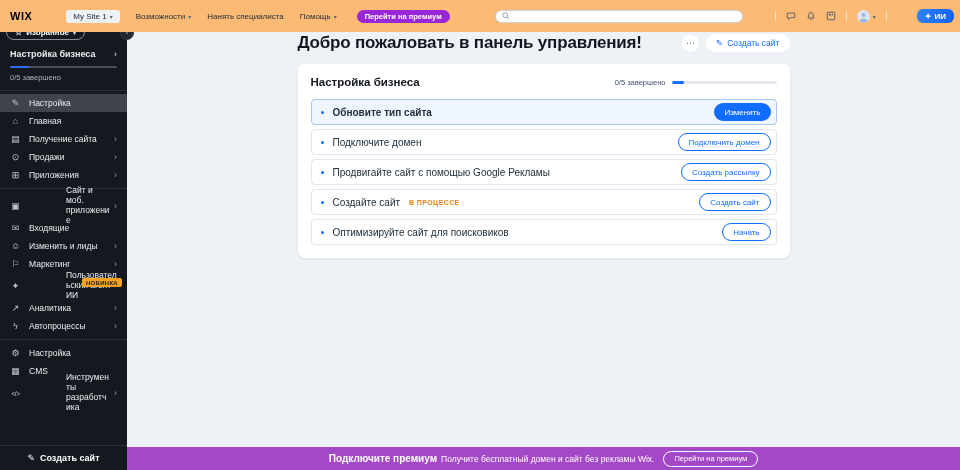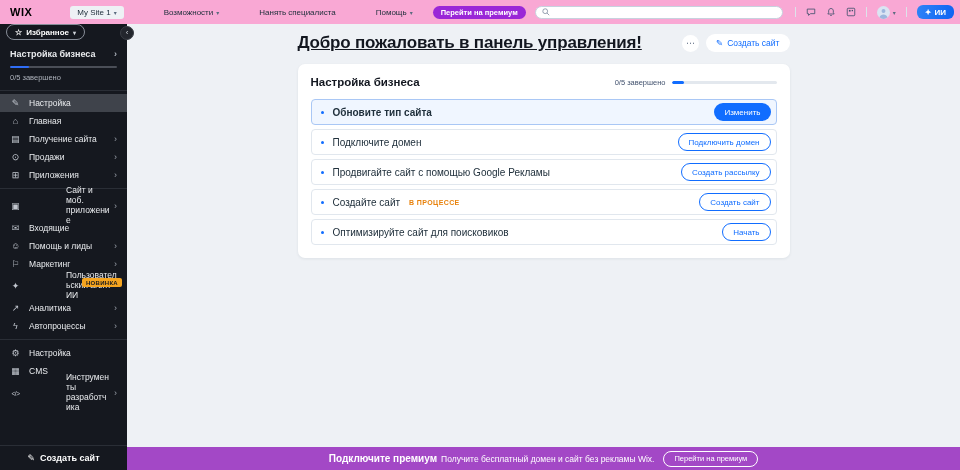--- a/index.html
+++ b/index.html
@@ -5,27 +5,28 @@
   * { box-sizing: border-box; margin: 0; padding: 0; }
   html,body { width: 960px; height: 470px; overflow: hidden; }
   body {
     font-family: "Liberation Sans", sans-serif;
     background: #eef1f5;
     position: relative;
     color: #20303c;
   }
   
   .topbar {
-    position: absolute; top: 0; left: 0; right: 0; height: 24px;
-    background: #f9a8d4; display: flex; align-items: center; z-index: 6;
+    position: absolute; top: 0; left: 0; right: 0; height: 32px;
+    background: #fdba74; display: flex; align-items: center; z-index: 6;
     padding: 0 6px 0 10px;
+    gap: 20px;
   }
   .logo { font-weight: 800; font-size: 11px; letter-spacing: .5px; color: #000; margin-right: 14px; }
   .tmenu { display: flex; align-items: center; gap: 16px; font-size: 8px; color: #20303c; }
-  .tmenu-item { display: flex; align-items: center; gap: 3px; cursor: pointer; white-space: nowrap; margin-left: 24px; }
+  .tmenu-item { display: flex; align-items: center; gap: 3px; cursor: pointer; white-space: nowrap; }
   .site-pill { background: #eef1f5; border-radius: 3px; padding: 2px 7px; }
   .chev-sm { font-size: 6px; color: #5b6b7f; }
   .premium-pill {
     background: #9a27d7; color: #fff; font-size: 7.5px; font-weight: bold;
     border-radius: 8px; padding: 0 8px; height: 13px; display: flex; align-items: center;
     margin-left: 4px; white-space: nowrap; border: none; cursor: pointer;
   }
   .search-box {
     margin-left: auto; width: 248px; height: 13px; border: 1px solid #c7d1de;
     border-radius: 7px; background: #fff; display: flex; align-items: center;
@@ -86,21 +87,21 @@
   .create-site-bottom {
     position: absolute; bottom: 0; left: 0; right: 0; height: 25px;
     border-top: 1px solid #2a2e36; display: flex; align-items: center; justify-content: center;
     gap: 5px; font-size: 9px; font-weight: bold; color: #fff; cursor: pointer; background: #15181f;
   }
   .create-site-bottom .pen { font-size: 9px; font-weight: normal; }
   
   .main { position: absolute; left: 127px; top: 17px; right: 0; bottom: 23px; overflow: hidden; }
   .main-inner { width: 492px; margin: 0 auto; }
   .page-head { display: flex; align-items: center; margin-top: 16px; }
-  .page-title { font-size: 17px; font-weight: bold; color: #131720; letter-spacing: -0.2px; text-decoration: underline; }
+  .page-title { font-size: 17px; font-weight: bold; color: #131720; letter-spacing: -0.2px; }
   .head-actions { margin-left: auto; display: flex; align-items: center; gap: 7px; }
   .more-btn {
     width: 17px; height: 17px; border-radius: 50%; background: #fff; border: none;
     color: #42526e; font-size: 9px; line-height: 17px; text-align: center; cursor: pointer;
   }
   .create-pill {
     background: #fff; color: #116dff; border: none; border-radius: 9px; height: 18px;
     padding: 0 10px; font-size: 8.5px; display: flex; align-items: center; gap: 4px; cursor: pointer;
   }
   .card {
@@ -265,21 +266,21 @@
       <span class="s-ic">▣</span>
       <span class="s-lb">Сайт и моб. приложение</span>
       <span class="s-ch">›</span>
     </div>
     <div class="s-item">
       <span class="s-ic">✉</span>
       <span class="s-lb">Входящие</span>
     </div>
     <div class="s-item">
       <span class="s-ic">☺</span>
-      <span class="s-lb">Помощь и лиды</span>
+      <span class="s-lb">Изменить и лиды</span>
       <span class="s-ch">›</span>
     </div>
     <div class="s-item">
       <span class="s-ic">⚐</span>
       <span class="s-lb">Маркетинг</span>
       <span class="s-ch">›</span>
     </div>
     <div class="s-item tall">
       <span class="s-ic">✦</span>
       <span class="s-lb">Пользовательский агент ИИ</span>

